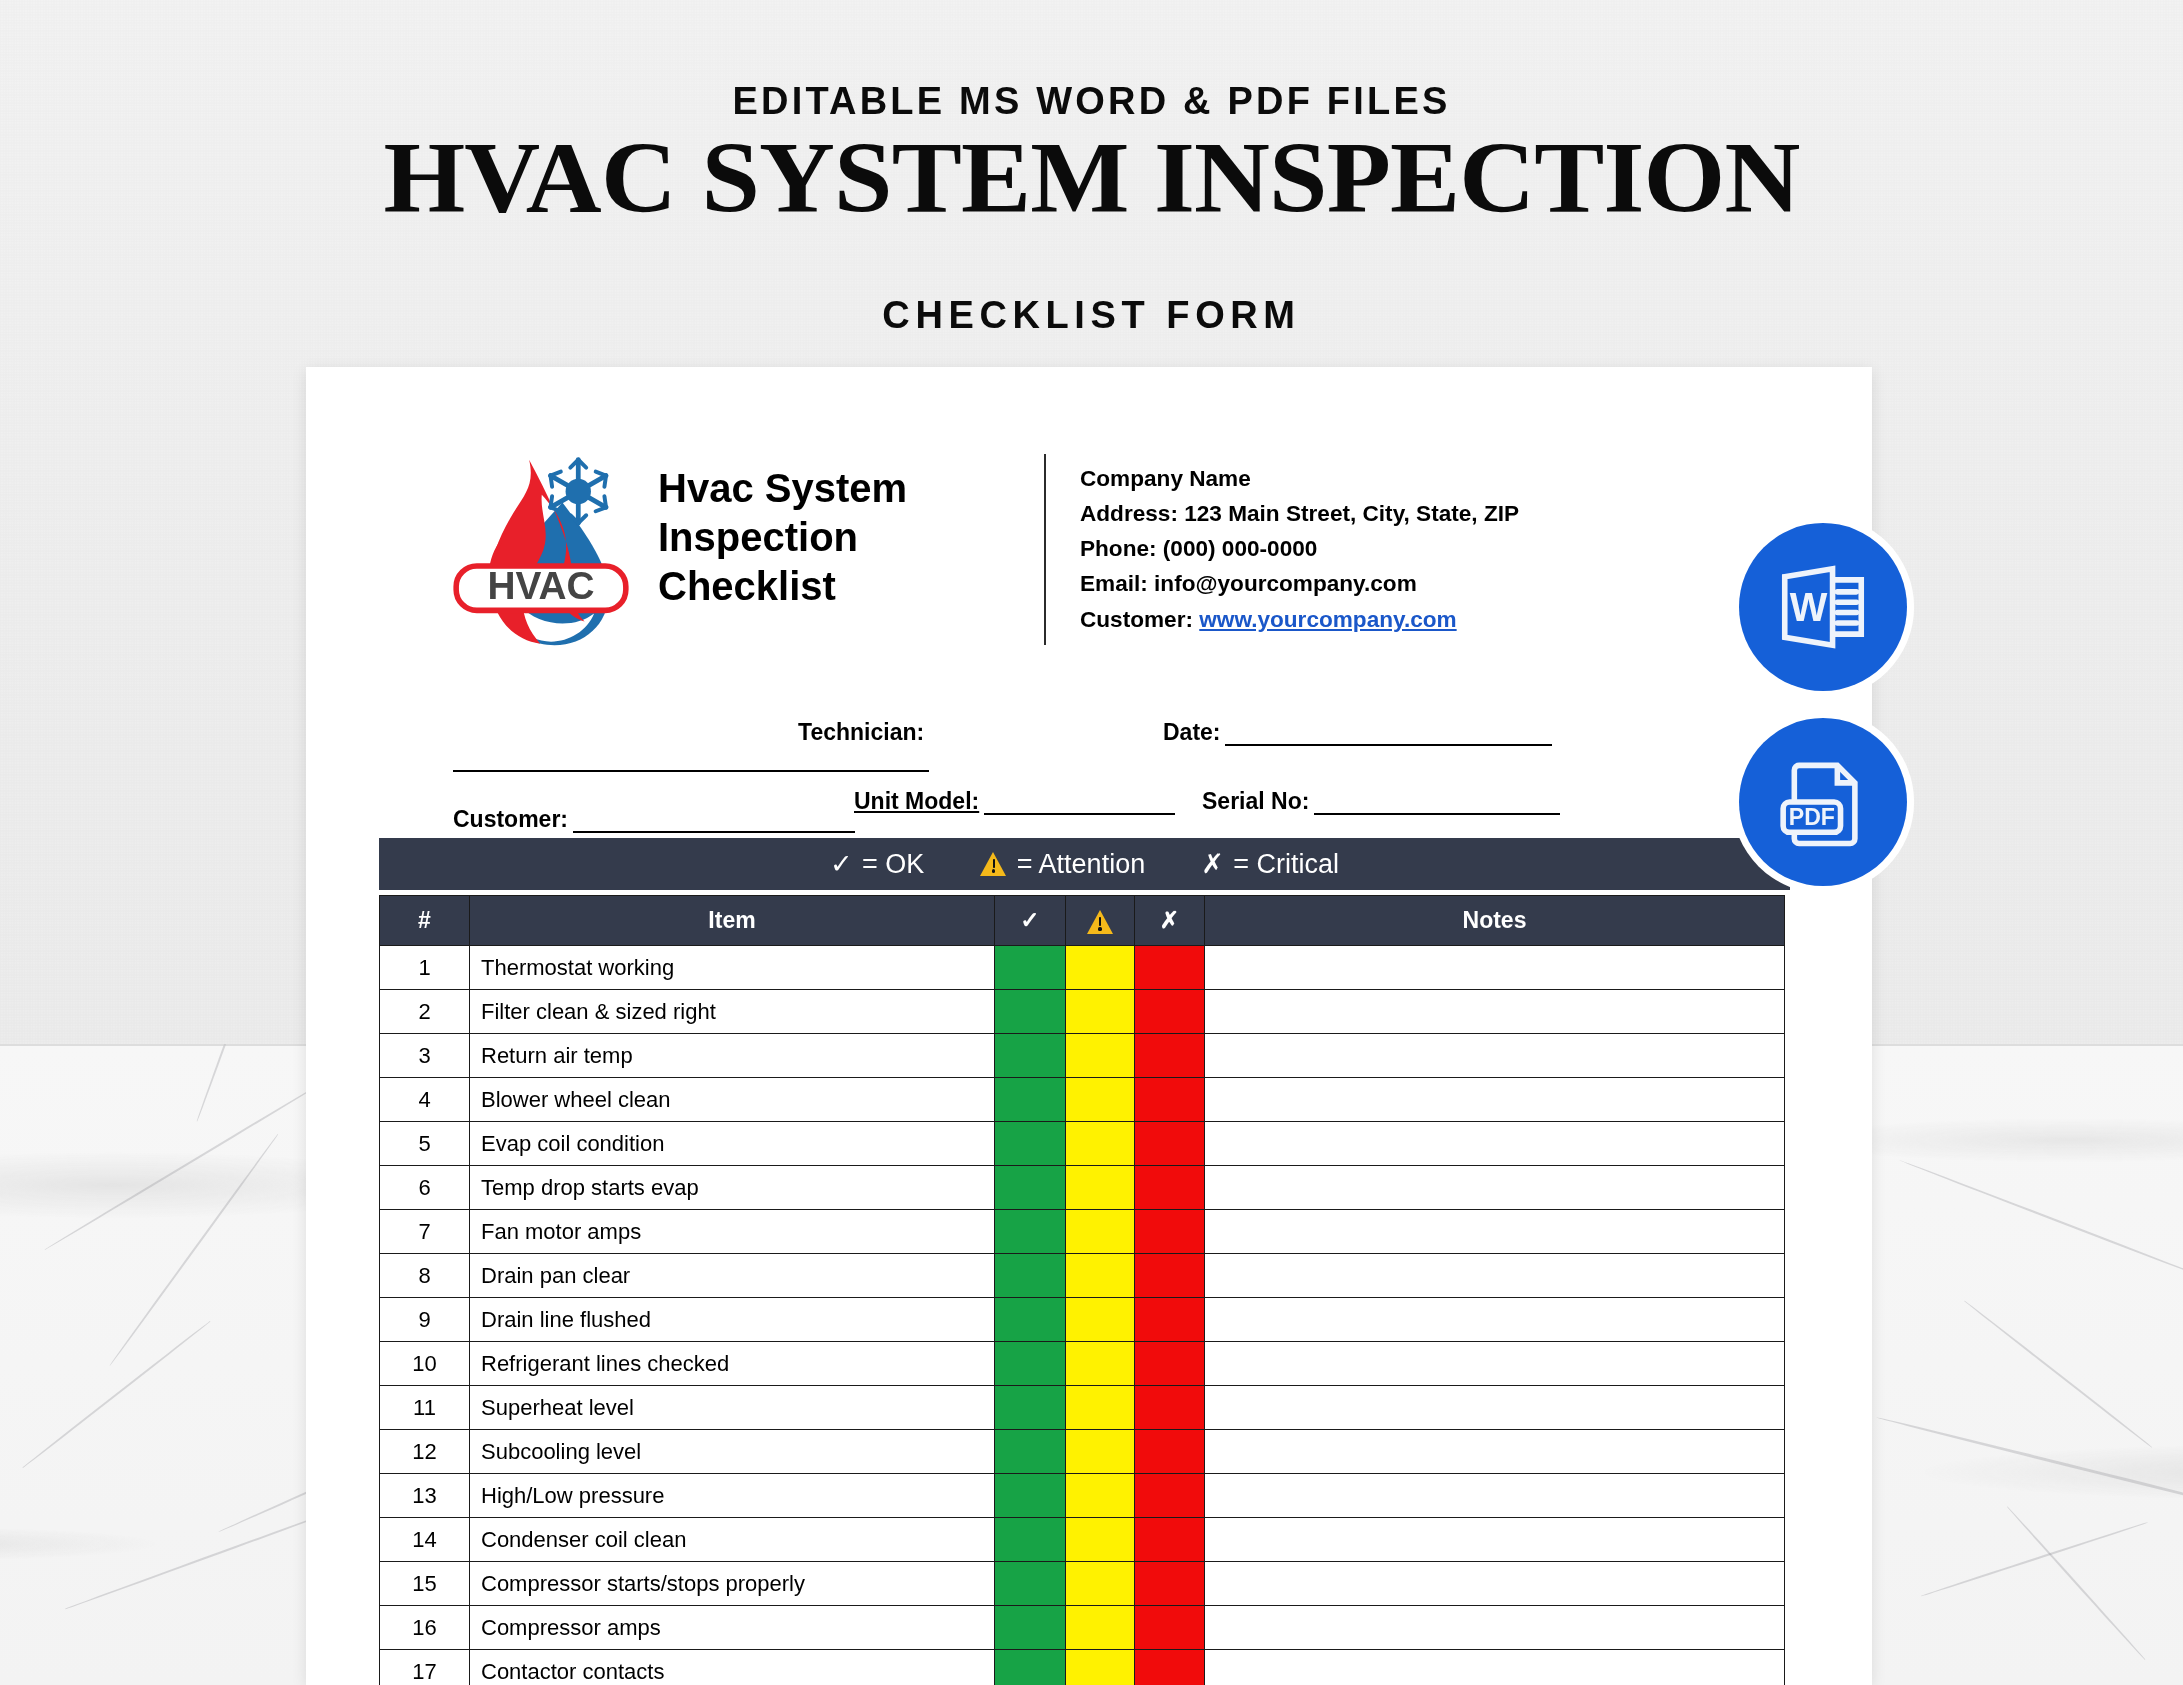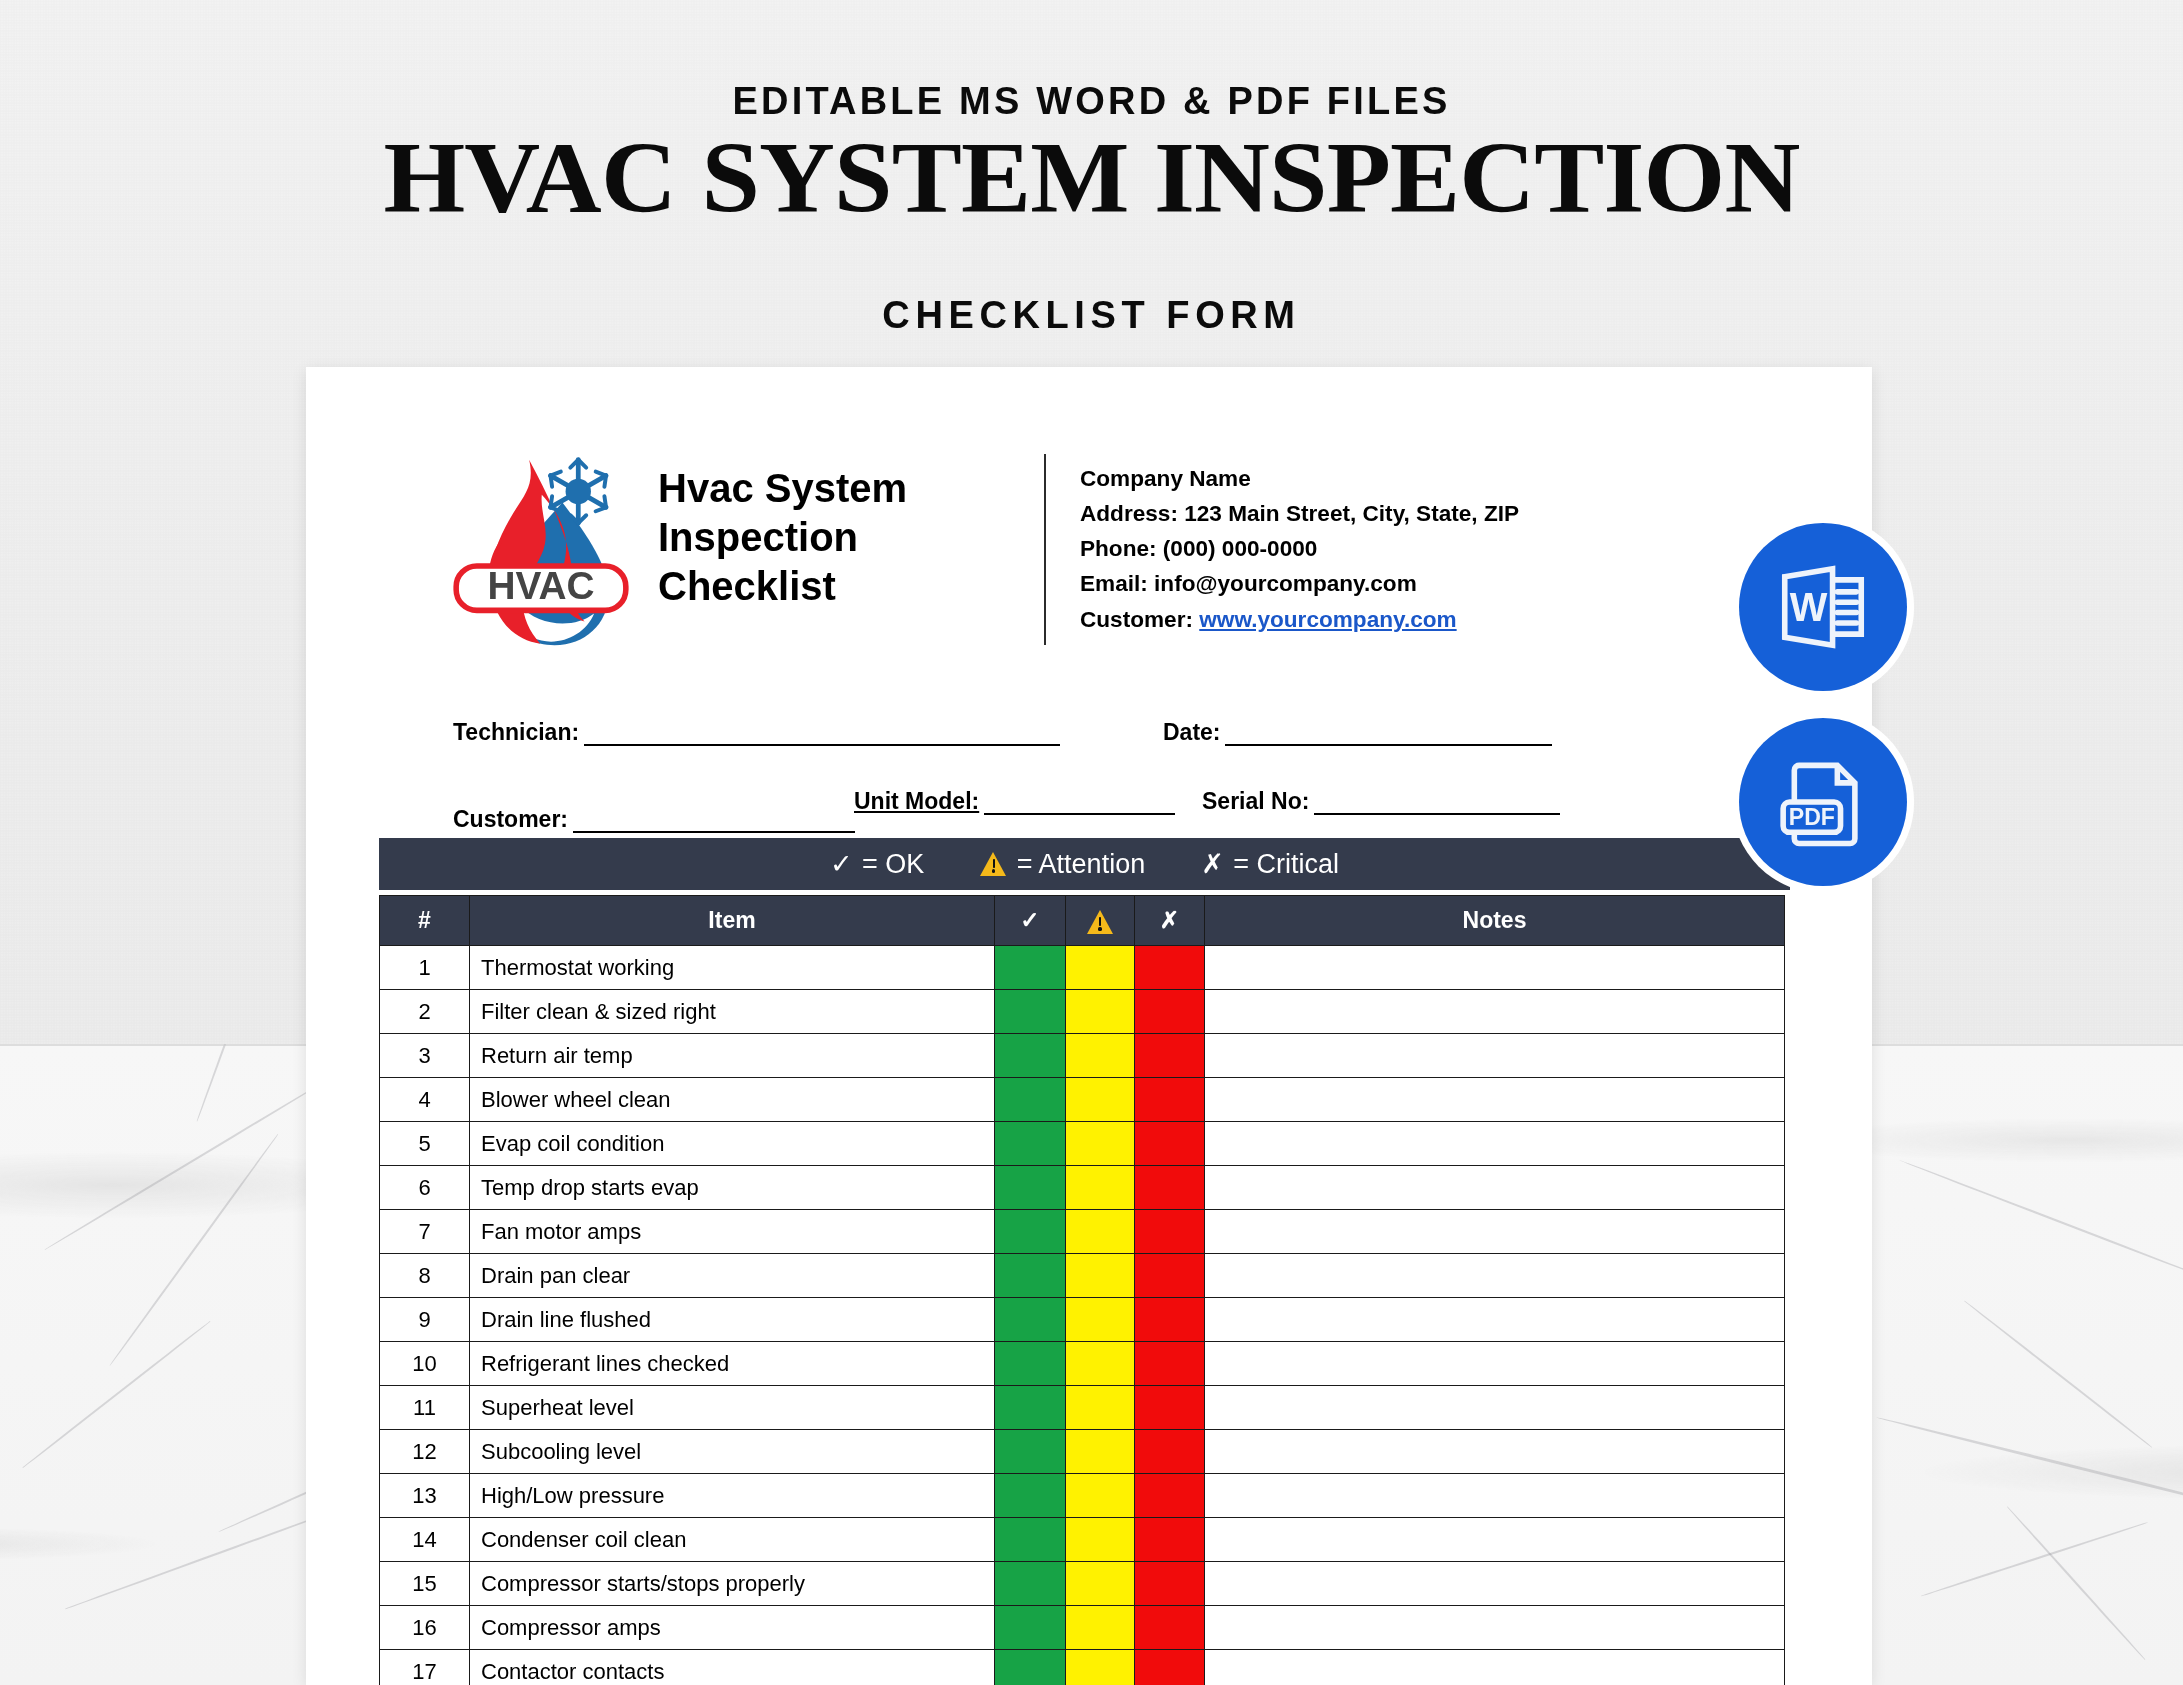--- a/index.html
+++ b/index.html
@@ -347,21 +347,21 @@
     <div>Address: 123 Main Street, City, State, ZIP</div>
     <div>Phone: (000) 000-0000</div>
     <div>Email: info@yourcompany.com</div>
     <div>
       <span>Customer:</span>
       <span class="link">www.yourcompany.com</span>
     </div>
   </div>
 
   <div class="fields">
-    <div class="frow" style="left:147px;top:352px;">
+    <div class="frow" style="left:147px;top:352px;flex-direction:column;">
       <span class="lbl">Technician:</span>
       <span class="rule" style="width:476px;"></span>
     </div>
     <div class="frow" style="left:857px;top:352px;">
       <span class="lbl">Date:</span>
       <span class="rule" style="width:327px;"></span>
     </div>
 
     <div class="frow" style="left:147px;top:439px;">
       <span class="lbl">Customer:</span>

